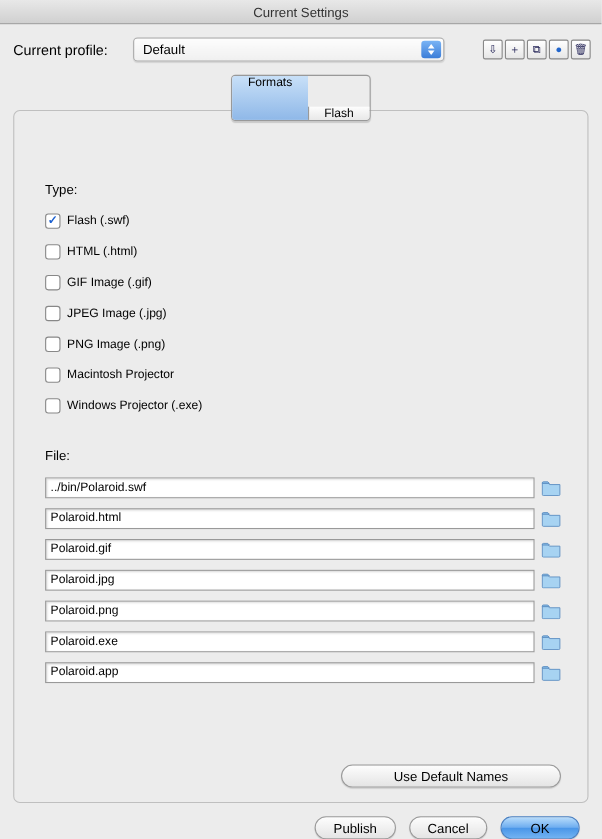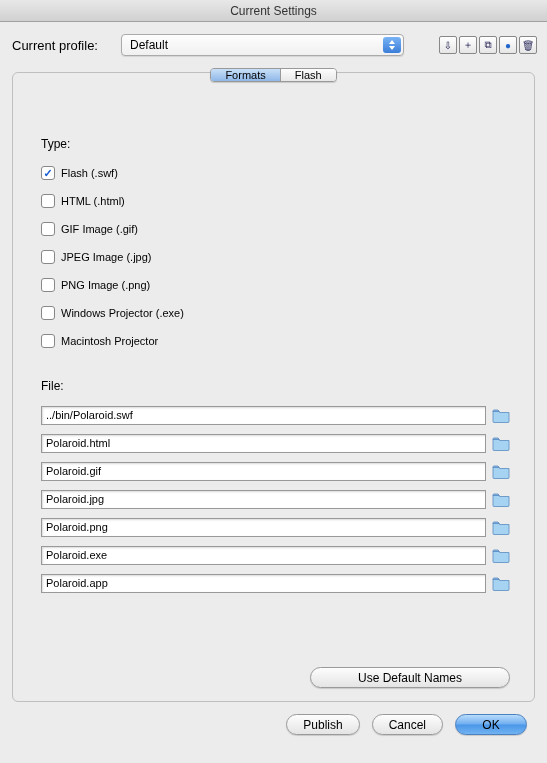--- a/index.html
+++ b/index.html
@@ -87,21 +87,21 @@
   padding: 0 14px;
   font-size: 11px;
   background: linear-gradient(#fdfdfd, #e8e8e8);
   cursor: pointer;
   text-align: center;
 }
 .tab.active {
   background: linear-gradient(#c8e0f8, #8fb8e8);
   color: #000;
 }
-.tab + .tab { border-left: 1px solid #999; }
+.tab + .tab { border-left: 1px solid #999; margin-top: 28px; }
 .panel {
   margin: -10px 12px 0 12px;
   border: 1px solid #bfbfbf;
   border-radius: 6px;
   background: #ececec;
   padding: 64px 24px 16px 28px;
   height: 630px;
   position: relative;
 }
 .cols { display: flex; gap: 24px; flex-direction: column; }
@@ -229,25 +229,25 @@
           <div class="type-row">
             <span class="chk"></span>
             <span>JPEG Image (.jpg)</span>
           </div>
           <div class="type-row">
             <span class="chk"></span>
             <span>PNG Image (.png)</span>
           </div>
           <div class="type-row">
             <span class="chk"></span>
+            <span>Macintosh Projector</span>
+          </div>
+          <div class="type-row">
+            <span class="chk"></span>
             <span>Windows Projector (.exe)</span>
-          </div>
-          <div class="type-row">
-            <span class="chk"></span>
-            <span>Macintosh Projector</span>
           </div>
         </div>
     </div>
     <div class="col-file">
       <div class="col-header">File:</div>
       <div id="file-list">
           <div class="file-row">
             <input class="file-input" value="../bin/Polaroid.swf" style="">
             <span class="folder-btn">
               <svg width="18" height="15" viewBox="0 0 18 15">

